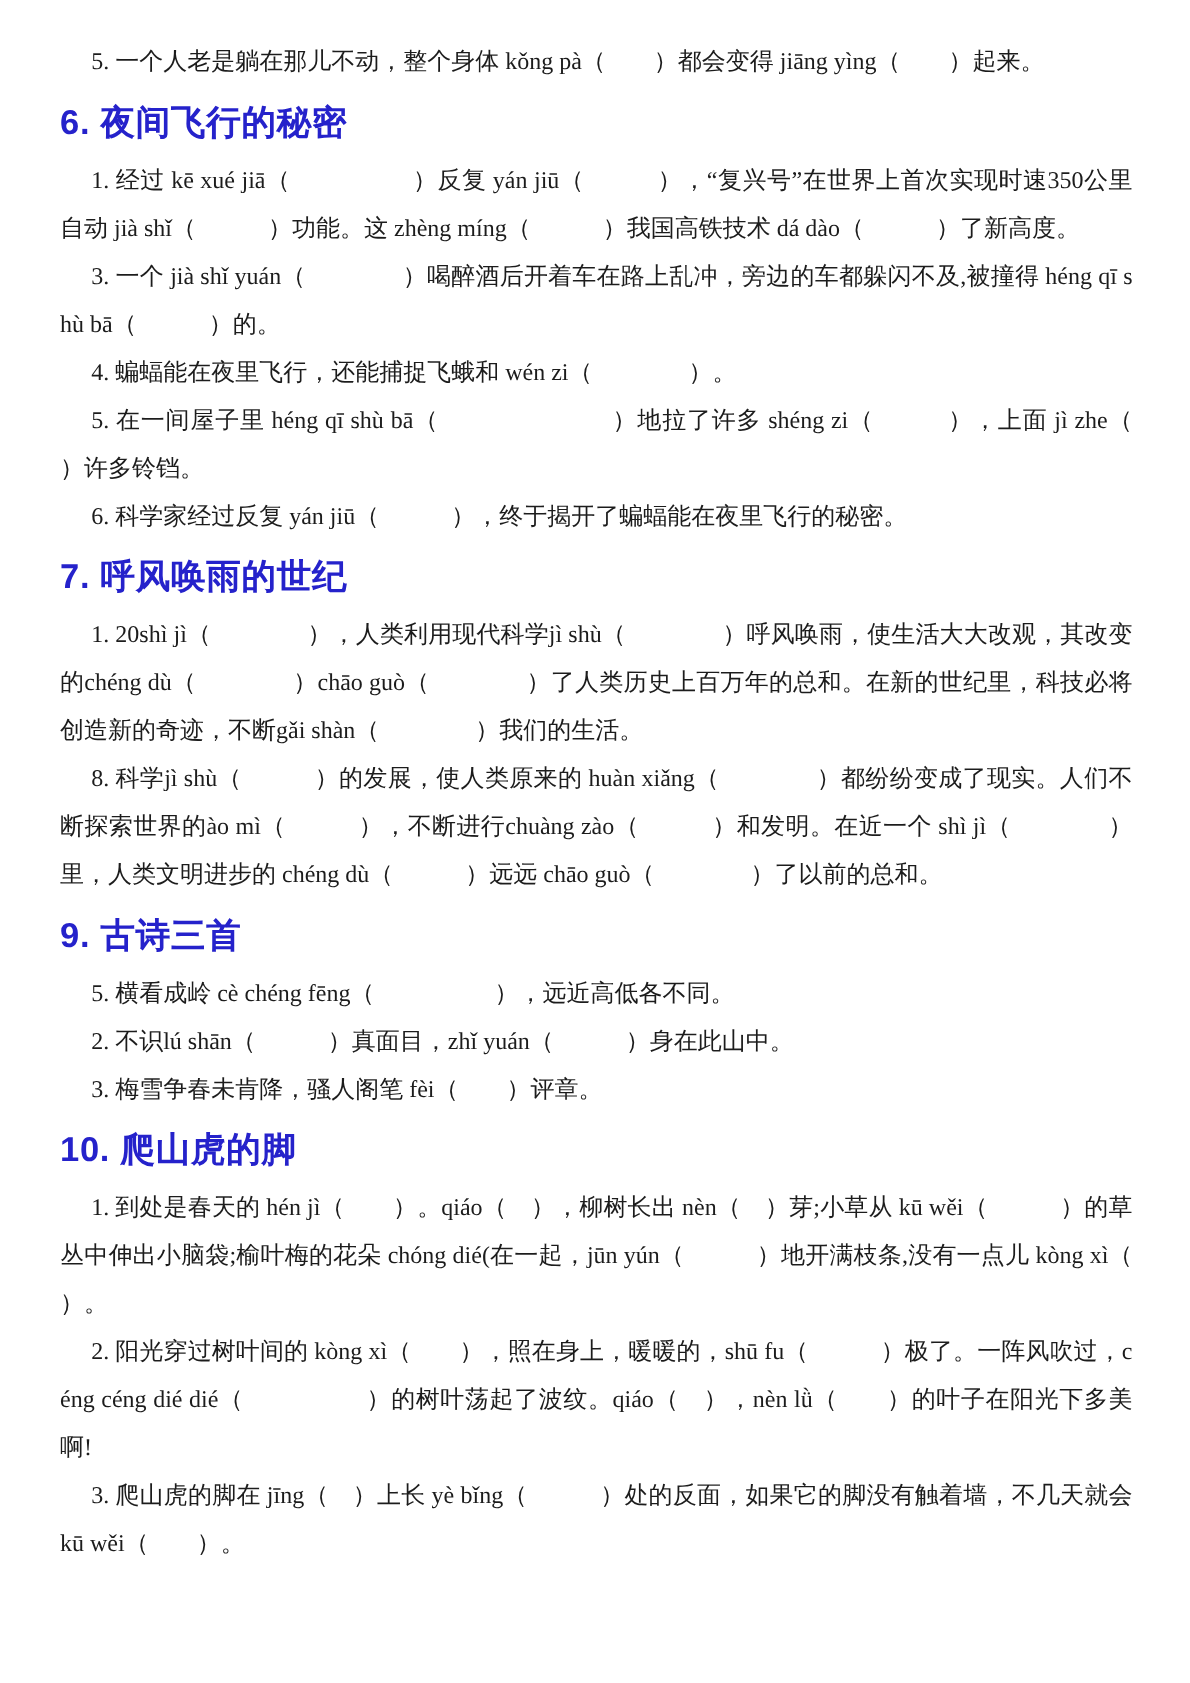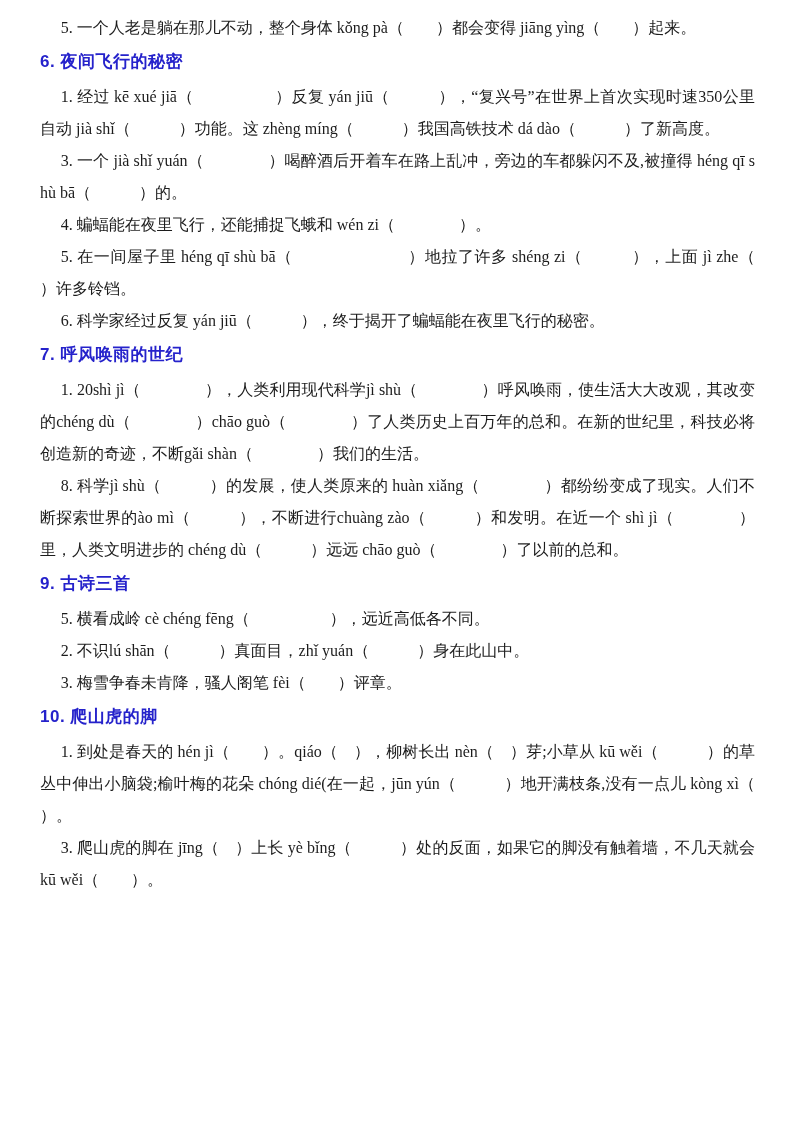--- a/index.html
+++ b/index.html
@@ -8,35 +8,35 @@
     background: #ffffff;
   }
   body {
     width: 793px;
     height: 1122px;
     overflow: hidden;
     font-family: "Liberation Serif", "DejaVu Serif", serif;
     color: #1c1c1c;
   }
   .page {
-    padding: 12px 38px 0 40px;
+    padding: 26px 38px 0 40px;
     box-sizing: border-box;
     width: 793px;
   }
   p.exercise-item {
     font-size: 16px;
     line-height: 2.0;
     margin: 0;
     text-align: justify;
     text-indent: 1.3em;
     word-break: break-all;
   }
   h2.section-heading {
     color: #2522cb;
-    font-size: 17px;
+    font-size: 23px;
     font-weight: bold;
     line-height: 1.7;
     margin: 4px 0 4px 0;
     font-family: "Liberation Sans", "DejaVu Sans", sans-serif;
     letter-spacing: 0.5px;
   }
 </style>
 </head>
 <body>
 
@@ -55,15 +55,16 @@
   <p class="exercise-item">1. 20shì jì（　　　　），人类利用现代科学jì shù（　　　　）呼风唤雨，使生活大大改观，其改变的chéng dù（　　　　）chāo guò（　　　　）了人类历史上百万年的总和。在新的世纪里，科技必将创造新的奇迹，不断gǎi shàn（　　　　）我们的生活。</p>
   <p class="exercise-item">8. 科学jì shù（　　　）的发展，使人类原来的 huàn xiǎng（　　　　）都纷纷变成了现实。人们不断探索世界的ào mì（　　　），不断进行chuàng zào（　　　）和发明。在近一个 shì jì（　　　　）里，人类文明进步的 chéng dù（　　　）远远 chāo guò（　　　　）了以前的总和。</p>
 
   <h2 class="section-heading">9. 古诗三首</h2>
   <p class="exercise-item">5. 横看成岭 cè chéng fēng（　　　　　），远近高低各不同。</p>
   <p class="exercise-item">2. 不识lú shān（　　　）真面目，zhǐ yuán（　　　）身在此山中。</p>
   <p class="exercise-item">3. 梅雪争春未肯降，骚人阁笔 fèi（　　）评章。</p>
 
   <h2 class="section-heading">10. 爬山虎的脚</h2>
   <p class="exercise-item">1. 到处是春天的 hén jì（　　）。qiáo（　），柳树长出 nèn（　）芽;小草从 kū wěi（　　　）的草丛中伸出小脑袋;榆叶梅的花朵 chóng dié(在一起，jūn yún（　　　）地开满枝条,没有一点儿 kòng xì（　　　）。</p>
+  <p class="exercise-item">2. 阳光穿过树叶间的 kòng xì（　　），照在身上，暖暖的，shū fu（　　　）极了。一阵风吹过，céng céng dié dié（　　　　　）的树叶荡起了波纹。qiáo（　），nèn lǜ（　　）的叶子在阳光下多美啊!</p>
   <p class="exercise-item">3. 爬山虎的脚在 jīng（　）上长 yè bǐng（　　　）处的反面，如果它的脚没有触着墙，不几天就会 kū wěi（　　）。</p>
 
 </div>
 
 </body></html>

